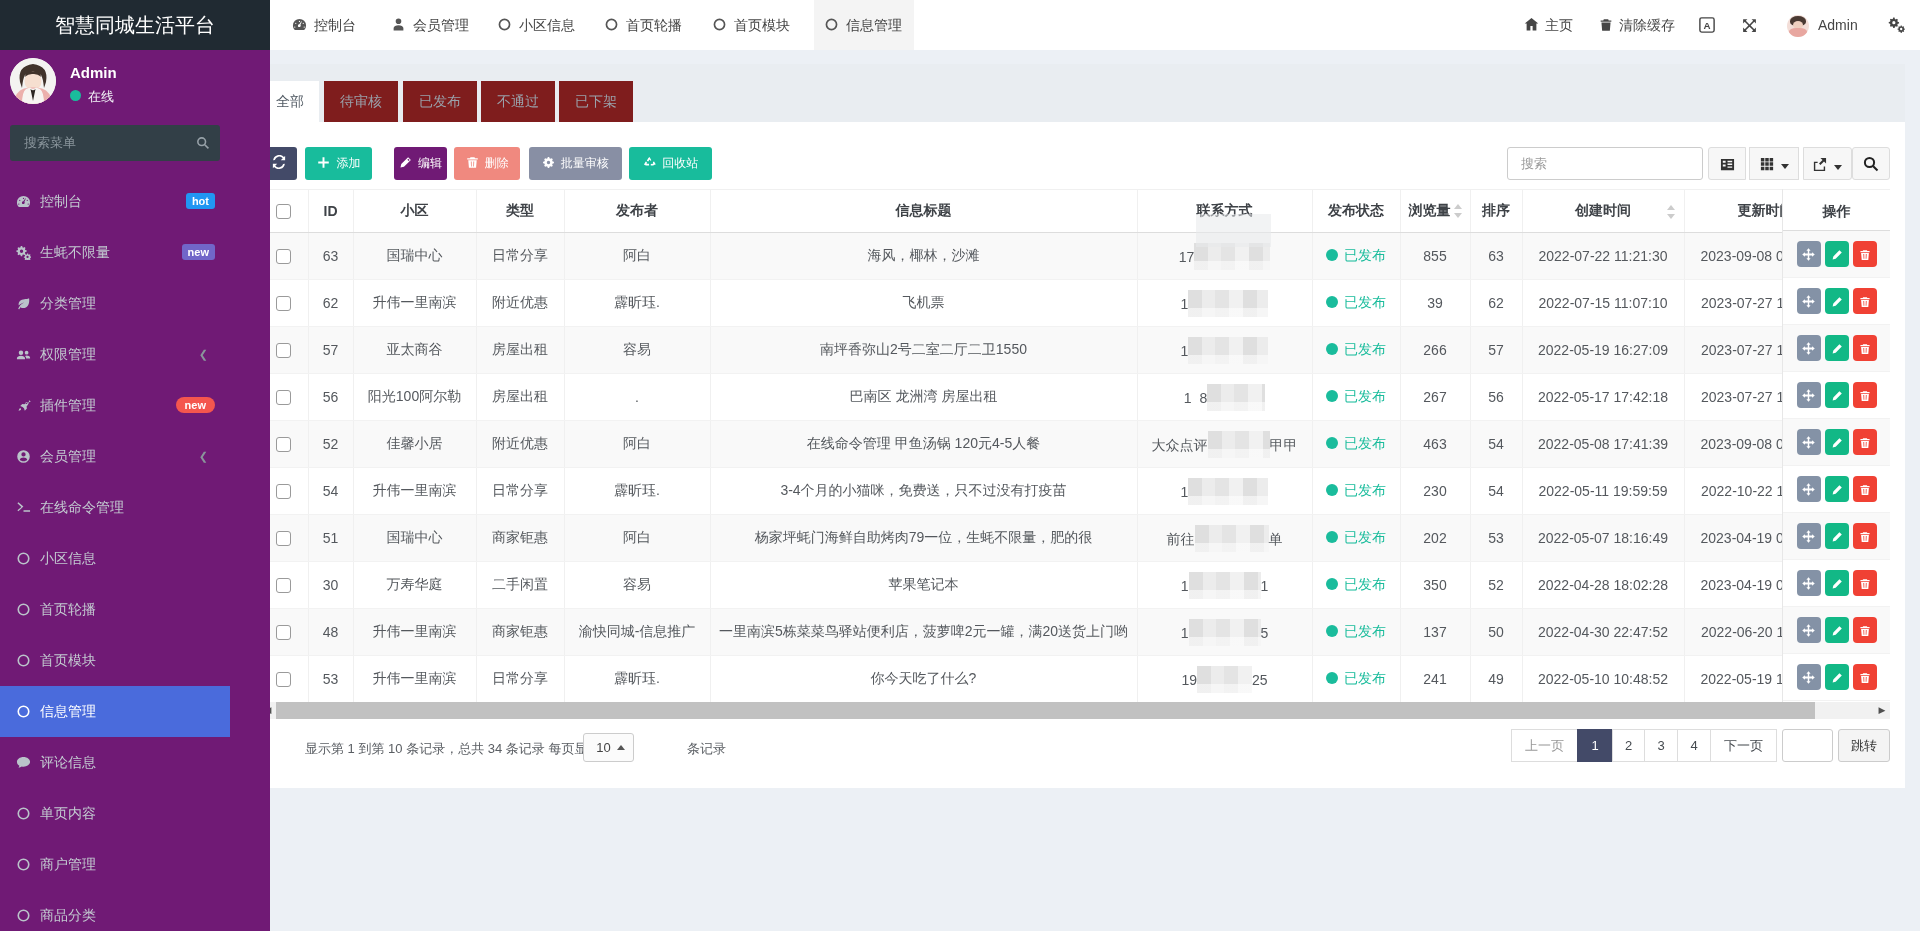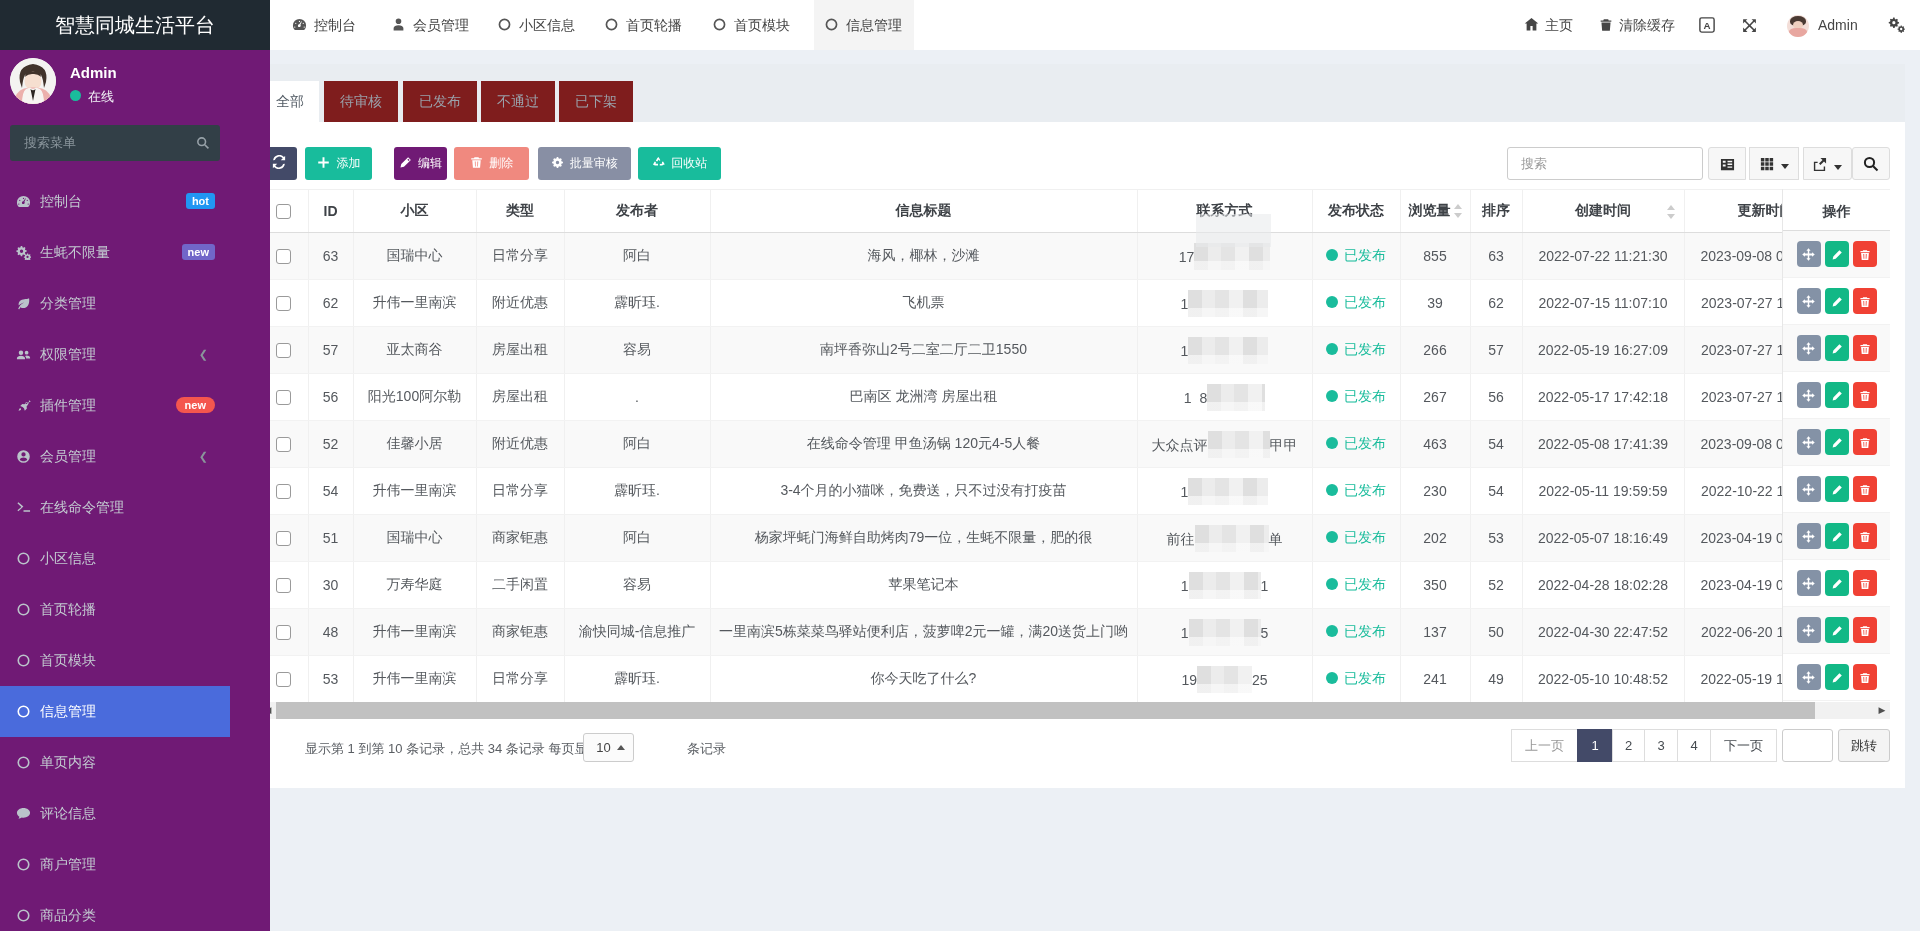--- a/index.html
+++ b/index.html
@@ -167,25 +167,25 @@
 <div class="mitem"><svg class="mi" viewBox="0 0 16 16">
           <circle cx="8" cy="8" r="5.6" fill="none" stroke="#bac3ca" stroke-width="1.7"></circle>
         </svg><span class="mtxt">首页轮播</span></div>
 <div class="mitem"><svg class="mi" viewBox="0 0 16 16">
           <circle cx="8" cy="8" r="5.6" fill="none" stroke="#bac3ca" stroke-width="1.7"></circle>
         </svg><span class="mtxt">首页模块</span></div>
 <div class="mitem active"><svg class="mi" viewBox="0 0 16 16">
           <circle cx="8" cy="8" r="5.6" fill="none" stroke="#ffffff" stroke-width="1.7"></circle>
         </svg><span class="mtxt">信息管理</span></div>
 <div class="mitem"><svg class="mi" viewBox="0 0 16 16">
+          <path fill="#bac3ca" d="M8 2c3.9 0 7 2.3 7 5.2s-3.1 5.2-7 5.2c-.6 0-1.2-.1-1.8-.2-1 .7-2.2 1.2-3.6 1.3.5-.6.9-1.3 1-2.1C2 10.5 1 9 1 7.2 1 4.3 4.1 2 8 2z"></path>
+        </svg><span class="mtxt">评论信息</span></div>
+<div class="mitem"><svg class="mi" viewBox="0 0 16 16">
           <circle cx="8" cy="8" r="5.6" fill="none" stroke="#bac3ca" stroke-width="1.7"></circle>
         </svg><span class="mtxt">单页内容</span></div>
-<div class="mitem"><svg class="mi" viewBox="0 0 16 16">
-          <path fill="#bac3ca" d="M8 2c3.9 0 7 2.3 7 5.2s-3.1 5.2-7 5.2c-.6 0-1.2-.1-1.8-.2-1 .7-2.2 1.2-3.6 1.3.5-.6.9-1.3 1-2.1C2 10.5 1 9 1 7.2 1 4.3 4.1 2 8 2z"></path>
-        </svg><span class="mtxt">评论信息</span></div>
 <div class="mitem"><svg class="mi" viewBox="0 0 16 16">
           <circle cx="8" cy="8" r="5.6" fill="none" stroke="#bac3ca" stroke-width="1.7"></circle>
         </svg><span class="mtxt">商户管理</span></div>
 <div class="mitem"><svg class="mi" viewBox="0 0 16 16">
           <circle cx="8" cy="8" r="5.6" fill="none" stroke="#bac3ca" stroke-width="1.7"></circle>
         </svg><span class="mtxt">商品分类</span></div>
 
 </div>
 </div>
 <div class="content">
@@ -200,21 +200,21 @@
 <div class="toolbar">
 <span class="btn" style="width:37px;background:#434a68;"><svg width="14" height="14" viewBox="0 0 16 16" style="vertical-align:-2px;">
             <path fill="#fff" d="M13.6 2.4A7 7 0 0 0 1.3 6.1l2-.3A5.2 5.2 0 0 1 12.3 3.7L10 6h5V1l-1.4 1.4zM2.4 13.6A7 7 0 0 0 14.7 9.9l-2 .3A5.2 5.2 0 0 1 3.7 12.3L6 10H1v5l1.4-1.4z"></path>
           </svg></span>
 <span class="btn" style="width:67px;background:#18bc9c;margin-left:4px;"><svg class="bi" viewBox="0 0 16 16">
             <path fill="#fff" d="M6.8 1.5h2.4v5.3h5.3v2.4H9.2v5.3H6.8V9.2H1.5V6.8h5.3z"></path>
           </svg>添加</span>
 <span class="btn" style="width:53px;background:#701a75;margin-left:17px;"><svg class="bi" viewBox="0 0 16 16">
             <path fill="#fff" d="M11.2 1.4l3.4 3.4-8.5 8.5-4.3 1 1-4.4 8.4-8.5zm-.9 3.2l1.6 1.6 1.2-1.2-1.6-1.6-1.2 1.2z"></path>
           </svg>编辑</span>
-<span class="btn" style="width:75px;background:#f0897f;margin-left:3px;"><svg class="bi" viewBox="0 0 16 16">
+<span class="btn" style="width:66px;background:#f0897f;margin-left:3px;"><svg class="bi" viewBox="0 0 16 16">
             <path fill="#fff" d="M5.5 1.5h5l.6 1.3h3.4v1.5H1.5V2.8h3.4l.6-1.3zM2.8 5.2h10.4l-.8 9.3H3.6l-.8-9.3zm3.1 1.6l.3 6.2h.9L7 6.8H5.9zm3.1 0l-.1 6.2h.9l.3-6.2H9z"></path>
           </svg>删除</span>
 <span class="btn" style="width:93px;background:#888fa4;margin-left:4px;"><svg class="bi" viewBox="0 0 16 16">
             <path fill="#fff" d="M8.9 1.3l.3 1.6c.5.1.9.3 1.3.6l1.5-.8 1.3 1.3-.8 1.5c.3.4.5.8.6 1.3l1.6.3v1.8l-1.6.3c-.1.5-.3.9-.6 1.3l.8 1.5-1.3 1.3-1.5-.8c-.4.3-.8.5-1.3.6l-.3 1.6H7.1l-.3-1.6a4.6 4.6 0 0 1-1.3-.6l-1.5.8-1.3-1.3.8-1.5a4.6 4.6 0 0 1-.6-1.3l-1.6-.3V7.1l1.6-.3c.1-.5.3-.9.6-1.3l-.8-1.5 1.3-1.3 1.5.8c.4-.3.8-.5 1.3-.6l.3-1.6h1.8zM8 5.9a2.1 2.1 0 1 0 0 4.2 2.1 2.1 0 0 0 0-4.2z"></path>
           </svg>批量审核</span>
 <span class="btn" style="width:83px;background:#18bc9c;margin-left:3px;"><svg class="bi" viewBox="0 0 16 16">
             <path fill="#fff" d="M8 1.2l2.3 3.9-1.3.8L8 4.2 6.5 6.7l-1.8-1L6.6 2.4 8 1.2zM1.2 10.5l2.2-3.8 1.4.7-.3 2.1 2.9.1v2H3.6l-2.4-1.1zm13.6 0l-2.4 1.2H9.6v-2l2.9-.1-.3-2.1 1.4-.7 2.2 3.7z"></path>
           </svg>回收站</span>
 </div>
 <div class="tsearch">搜索</div>

